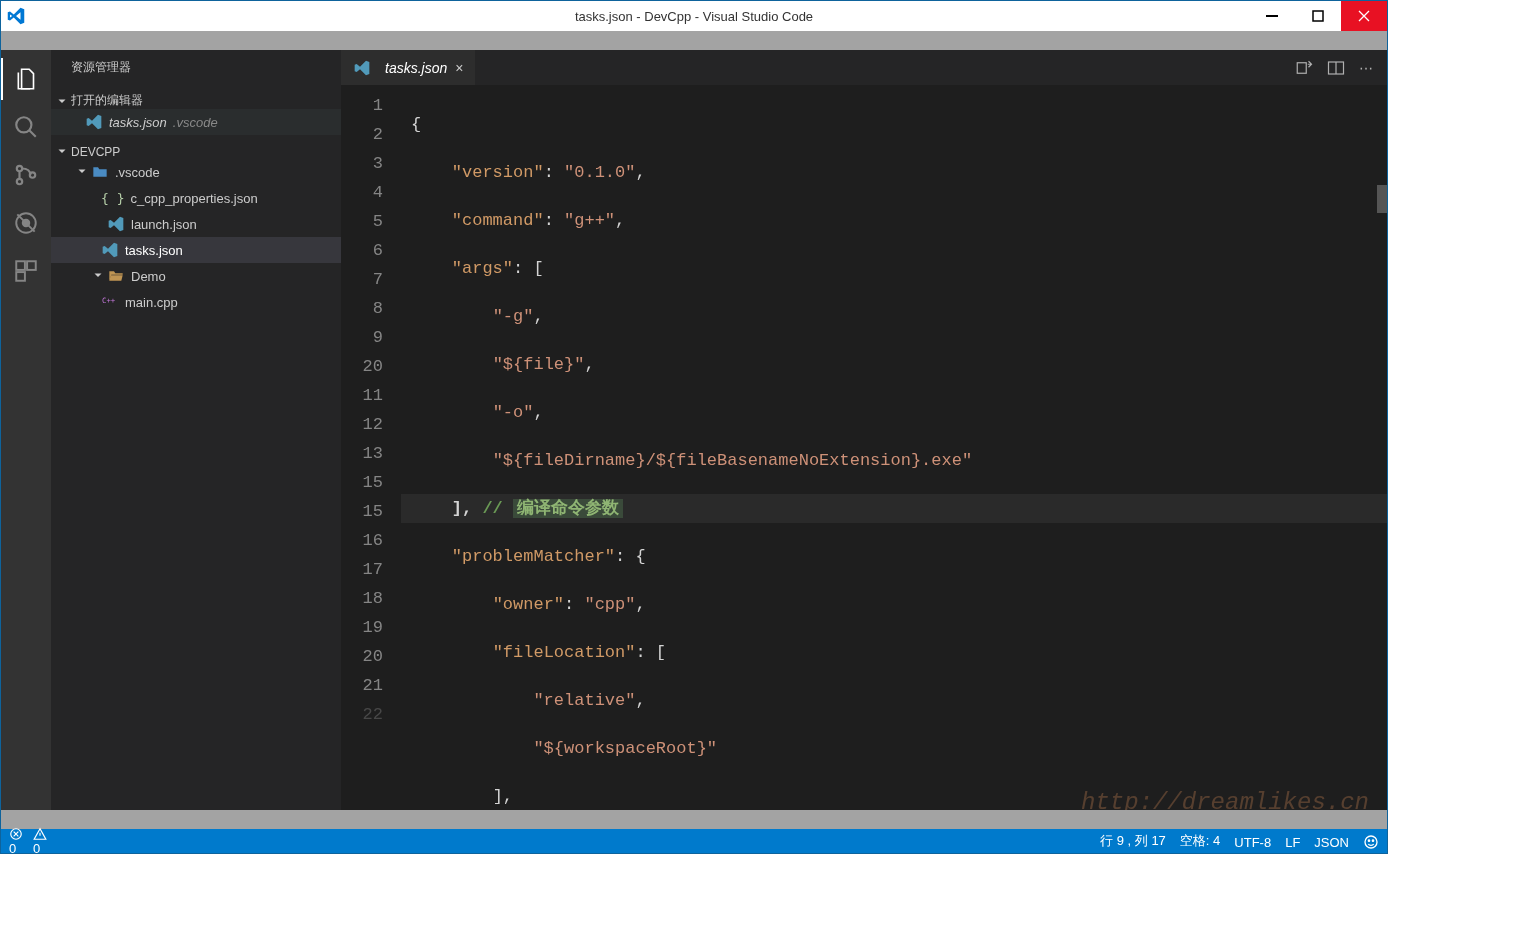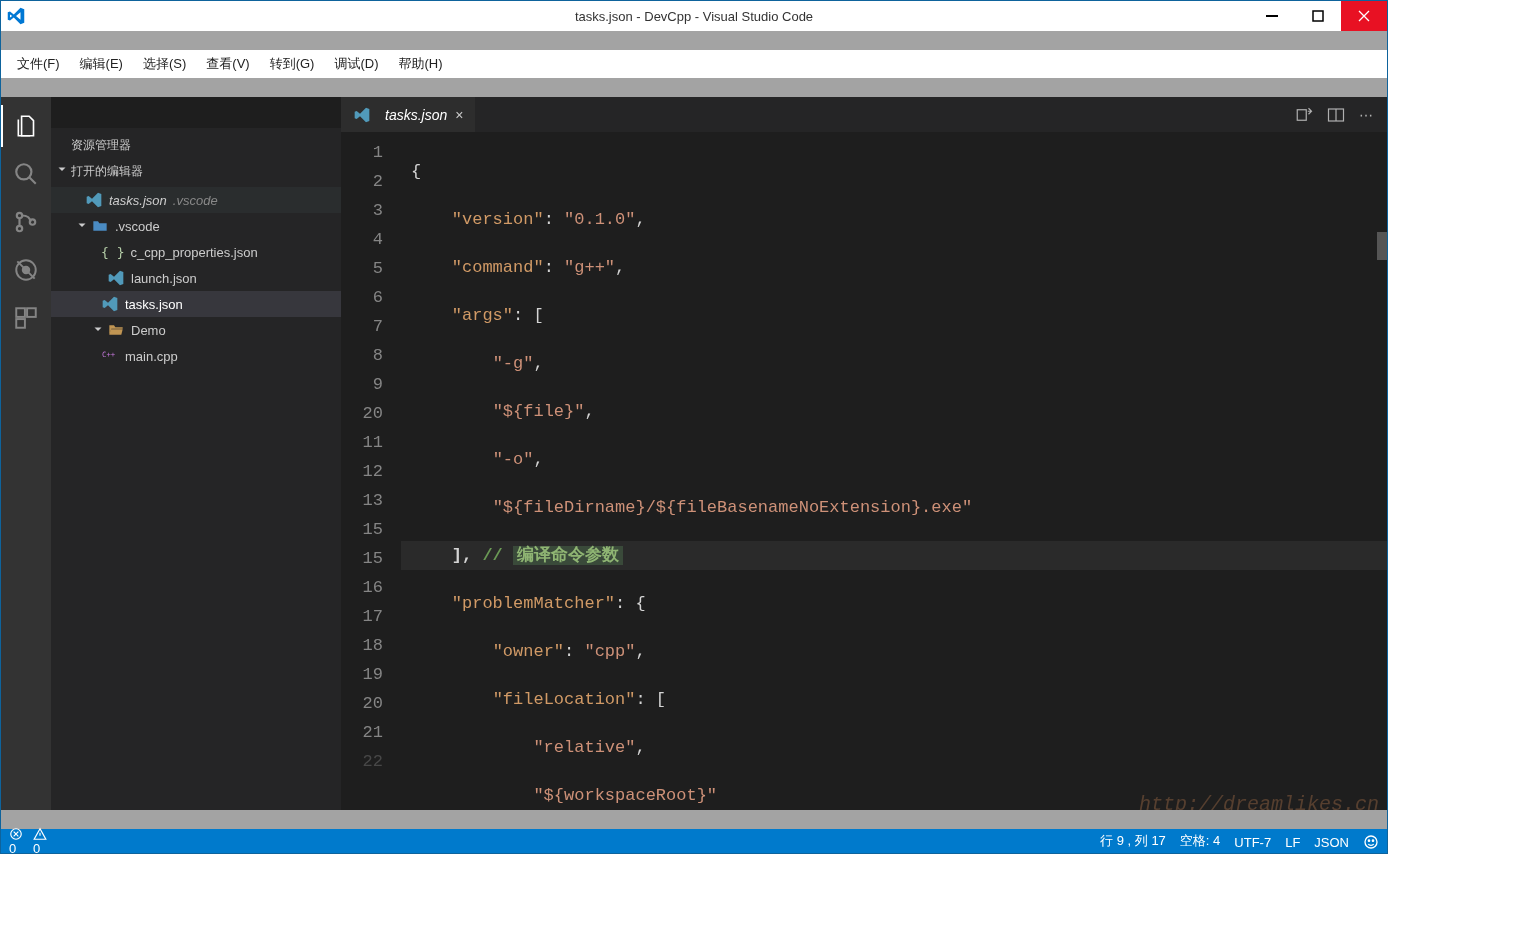--- a/index.html
+++ b/index.html
@@ -10,23 +10,23 @@
 .titlebar-text { position: absolute; left: 0; right: 0; text-align: center; color: #333; font-size: 13px; }
 .win-controls { margin-left: auto; display: flex; height: 30px; z-index: 2; }
 .win-btn { width: 46px; height: 30px; display: flex; align-items: center; justify-content: center; color: #000; }
 .win-close { background: #e81123; color: #fff; }
 .menubar { height: 28px; background: #fff; display: flex; align-items: center; padding: 0 6px; color: #222; font-size: 13px; }
 .menubar span { padding: 0 10px; }
 .client { flex: 1; display: flex; background: #1e1e1e; min-height: 0; }
 .activitybar { width: 50px; background: #333333; display: flex; flex-direction: column; align-items: center; padding-top: 8px; gap: 6px; }
 .activity-item { width: 50px; height: 42px; display: flex; align-items: center; justify-content: center; color: #858585; }
 .activity-item.active { color: #fff; border-left: 2px solid #fff; }
-.sidebar { width: 290px; background: #252526; color: #bbb; display: flex; flex-direction: column; margin-top: 31px; }
+.sidebar { width: 290px; background: #252526; color: #bbb; display: flex; flex-direction: column; }
 .sidebar-title { height: 35px; display: flex; align-items: center; padding: 0 20px; font-size: 12px; color: #ccc; }
-.section-header { height: 24px; display: flex; align-items: flex-start; padding: 0 4px; font-size: 12px; color: #ccc; cursor: default; }
+.section-header { height: 24px; display: flex; align-items: flex-end; padding: 0 4px; font-size: 12px; color: #ccc; cursor: default; }
 .twisty { width: 14px; height: 14px; margin-right: 2px; }
 .file-item { height: 26px; display: flex; align-items: center; padding-left: 18px; font-size: 13px; color: #ccc; }
 .file-item.active { background: #37373d; color: #fff; }
 .file-item.open-ed { font-style: italic; color: #ccc; background: #2a2d2e; }
 .file-ico { width: 18px; display: flex; justify-content: center; margin-right: 6px; color: #519aba; }
 .dim { color: #888; font-style: italic; margin-left: 6px; }
 .curly { color: #b5cea8; font-family: monospace; }
 .editor-area { flex: 1; display: flex; flex-direction: column; min-width: 0; }
 .tabbar { height: 35px; background: #252526; display: flex; align-items: stretch; }
 .tab { background: #2d2d2d; display: flex; align-items: center; padding: 0 12px; color: #fff; font-style: italic; gap: 8px; border-right: 1px solid #252526; }
@@ -38,21 +38,21 @@
 .code { flex: 1; color: #d4d4d4; padding-top: 6px; white-space: pre; position: relative; }
 .line { height: 29px; line-height: 29px; padding-left: 10px; }
 .line.hl { background: #2a2a2a; font-weight: bold; }
 .s { color: #d19a66; } 
 .p { color: #d4d4d4; } 
 .v { color: #ce9178; } 
 .c { color: #6a9955; } 
 .comment-box { background: #3a4a3a; color: #8fb573; padding: 0 4px; }
 .statusbar { height: 24px; background: #007acc; color: #fff; display: flex; align-items: center; font-size: 13px; padding: 0 8px; gap: 10px; }
 .statusbar .right { margin-left: auto; display: flex; gap: 14px; align-items: flex-end; }
-.watermark { position: absolute; right: 8px; bottom: -6px; color: rgba(255,165,100,0.25); font-size: 20px; font-style: italic; margin-top: 33px; }
+.watermark { position: absolute; right: 18px; bottom: -6px; color: rgba(255,165,100,0.25); font-size: 24px; font-style: italic; margin-top: 33px; }
 .chart-marker { position: absolute; right: 0; top: 100px; width: 10px; height: 28px; background: #555; }
 svg { display: block; }
 </style>
 </head>
 <body>
 
 <div class="window">
   <div class="titlebar">
     <div class="titlebar-icon">
       <svg width="18" height="18" viewBox="0 0 24 24">
@@ -72,29 +72,20 @@
           </svg>
       </div>
       <div class="win-btn win-close">
         <svg width="12" height="12">
             <path stroke="#fff" stroke-width="1.3" d="M1 1l10 10M11 1L1 11"></path>
           </svg>
       </div>
     </div>
   </div>
 
-  <div class="menubar">
-    <span>文件(F)</span>
-    <span>编辑(E)</span>
-    <span>选择(S)</span>
-    <span>查看(V)</span>
-    <span>转到(G)</span>
-    <span>调试(D)</span>
-    <span>帮助(H)</span>
-  </div>
 
   <div class="client">
     <div class="activitybar">
       <div class="activity-item active">
         <svg width="26" height="26" viewBox="0 0 24 24" fill="none" stroke="currentColor" stroke-width="1.5">
             <path d="M7 3h7l4 4v14H7z"></path>
             <path d="M4 6v15h11"></path>
           </svg>
       </div>
       <div class="activity-item">
@@ -136,20 +127,26 @@
         <span>打开的编辑器</span>
       </div>
       <div class="file-item open-ed" style="padding-left:34px">
         <span class="file-ico">
             <svg width="16" height="16" viewBox="0 0 24 24">
               <path fill="#519aba" d="M23 3l-5-2-9 9-5-4-3 1v10l3 1 5-4 9 9 5-2V3z"></path>
             </svg>
           </span>
         <span>tasks.json</span>
         <span class="dim">.vscode</span>
+      </div>
+      <div class="section-header">
+        <svg class="twisty" viewBox="0 0 16 16">
+            <path fill="#ccc" d="M4 5l4 4 4-4z"></path>
+          </svg>
+        <span>DEVCPP</span>
       </div>
       <div class="file-item" style="padding-left:24px">
         <svg class="twisty" viewBox="0 0 16 16">
             <path fill="#ccc" d="M4 5l4 4 4-4z"></path>
           </svg>
         <span class="file-ico" style="color:#4a8bc2">
           <svg width="16" height="16" viewBox="0 0 24 24">
               <path fill="currentColor" d="M2 5h7l2 3h11v11H2z"></path>
             </svg>
         </span>
@@ -291,21 +288,21 @@
     <span>
       <svg style="vertical-align:-2px" width="14" height="14" viewBox="0 0 24 24" fill="none" stroke="#fff" stroke-width="2">
           <path d="M12 3L2 21h20z"></path>
           <path d="M12 10v5M12 18h0"></path>
         </svg>
       <span>0</span>
     </span>
     <div class="right">
       <span>行 9 , 列 17</span>
       <span>空格: 4</span>
-      <span>UTF-7</span>
+      <span>UTF-8</span>
       <span>LF</span>
       <span>JSON</span>
       <span>
         <svg width="16" height="16" viewBox="0 0 24 24" fill="none" stroke="#fff" stroke-width="2">
             <circle cx="12" cy="12" r="9"></circle>
             <circle cx="9" cy="10" r="1" fill="#fff"></circle>
             <circle cx="15" cy="10" r="1" fill="#fff"></circle>
             <path d="M8 15c1 1.5 2.5 2 4 2s3-.5 4-2"></path>
           </svg>
       </span>

